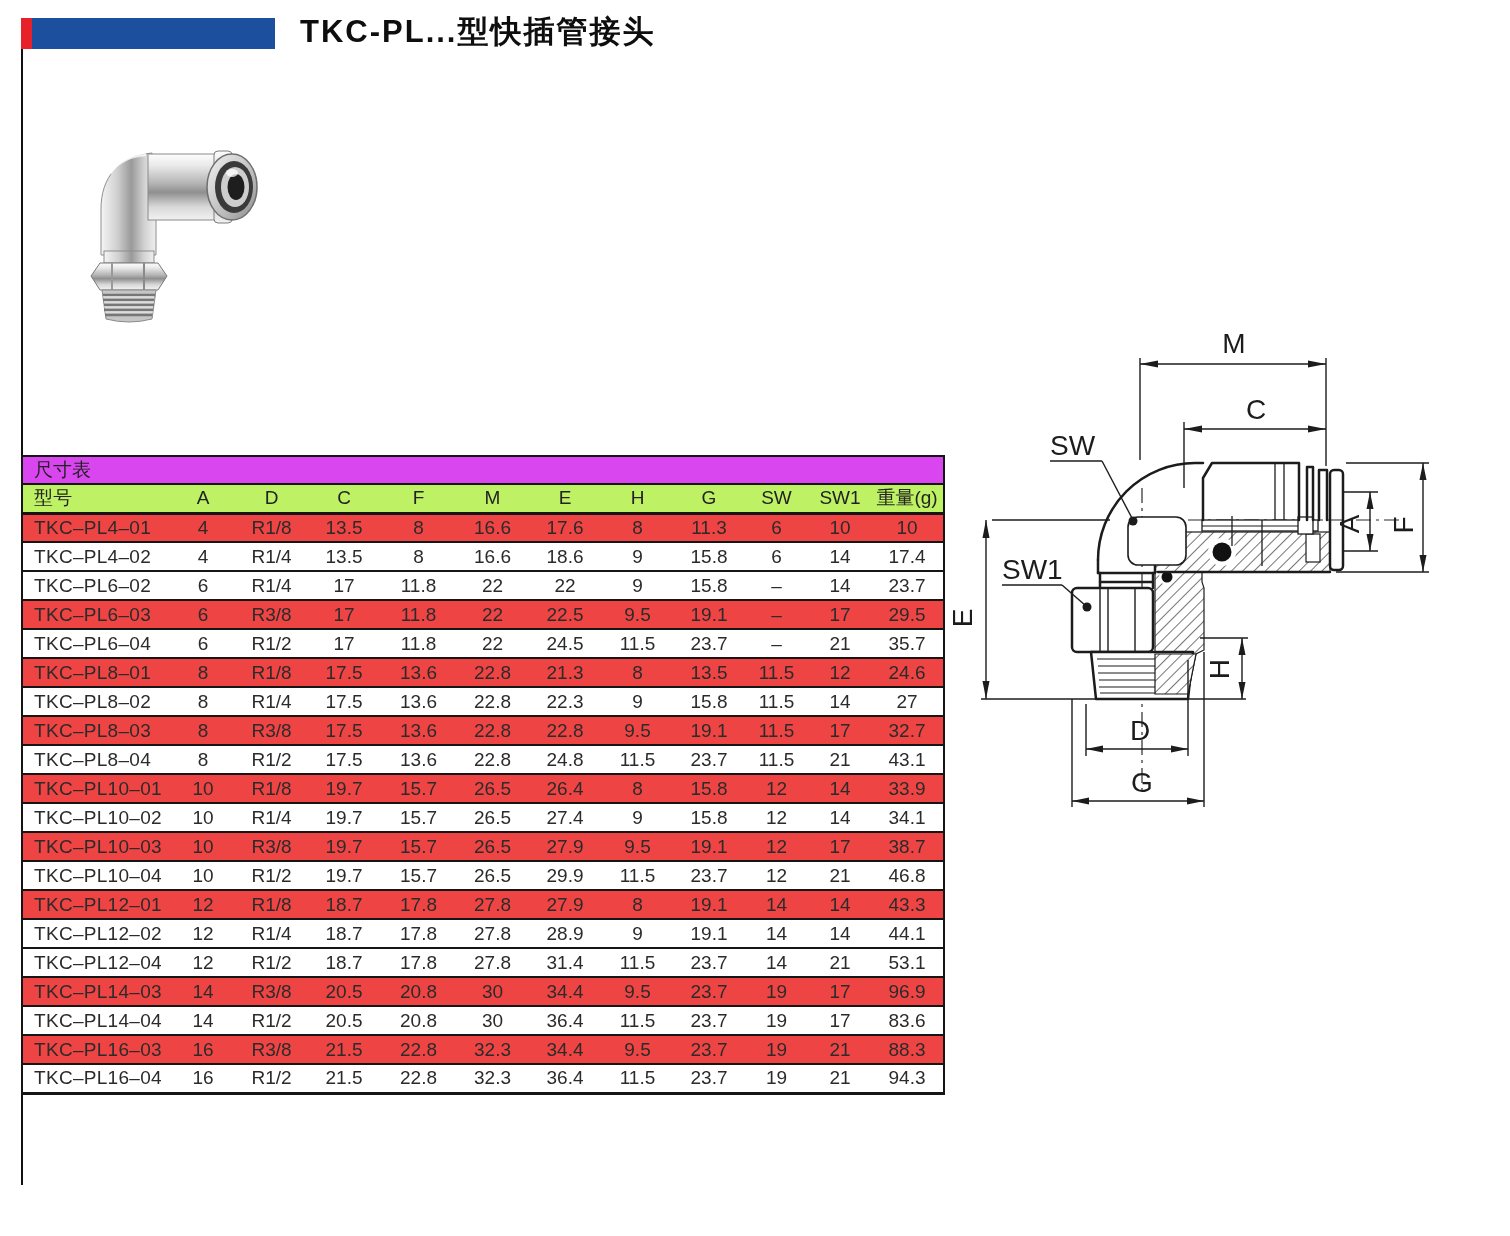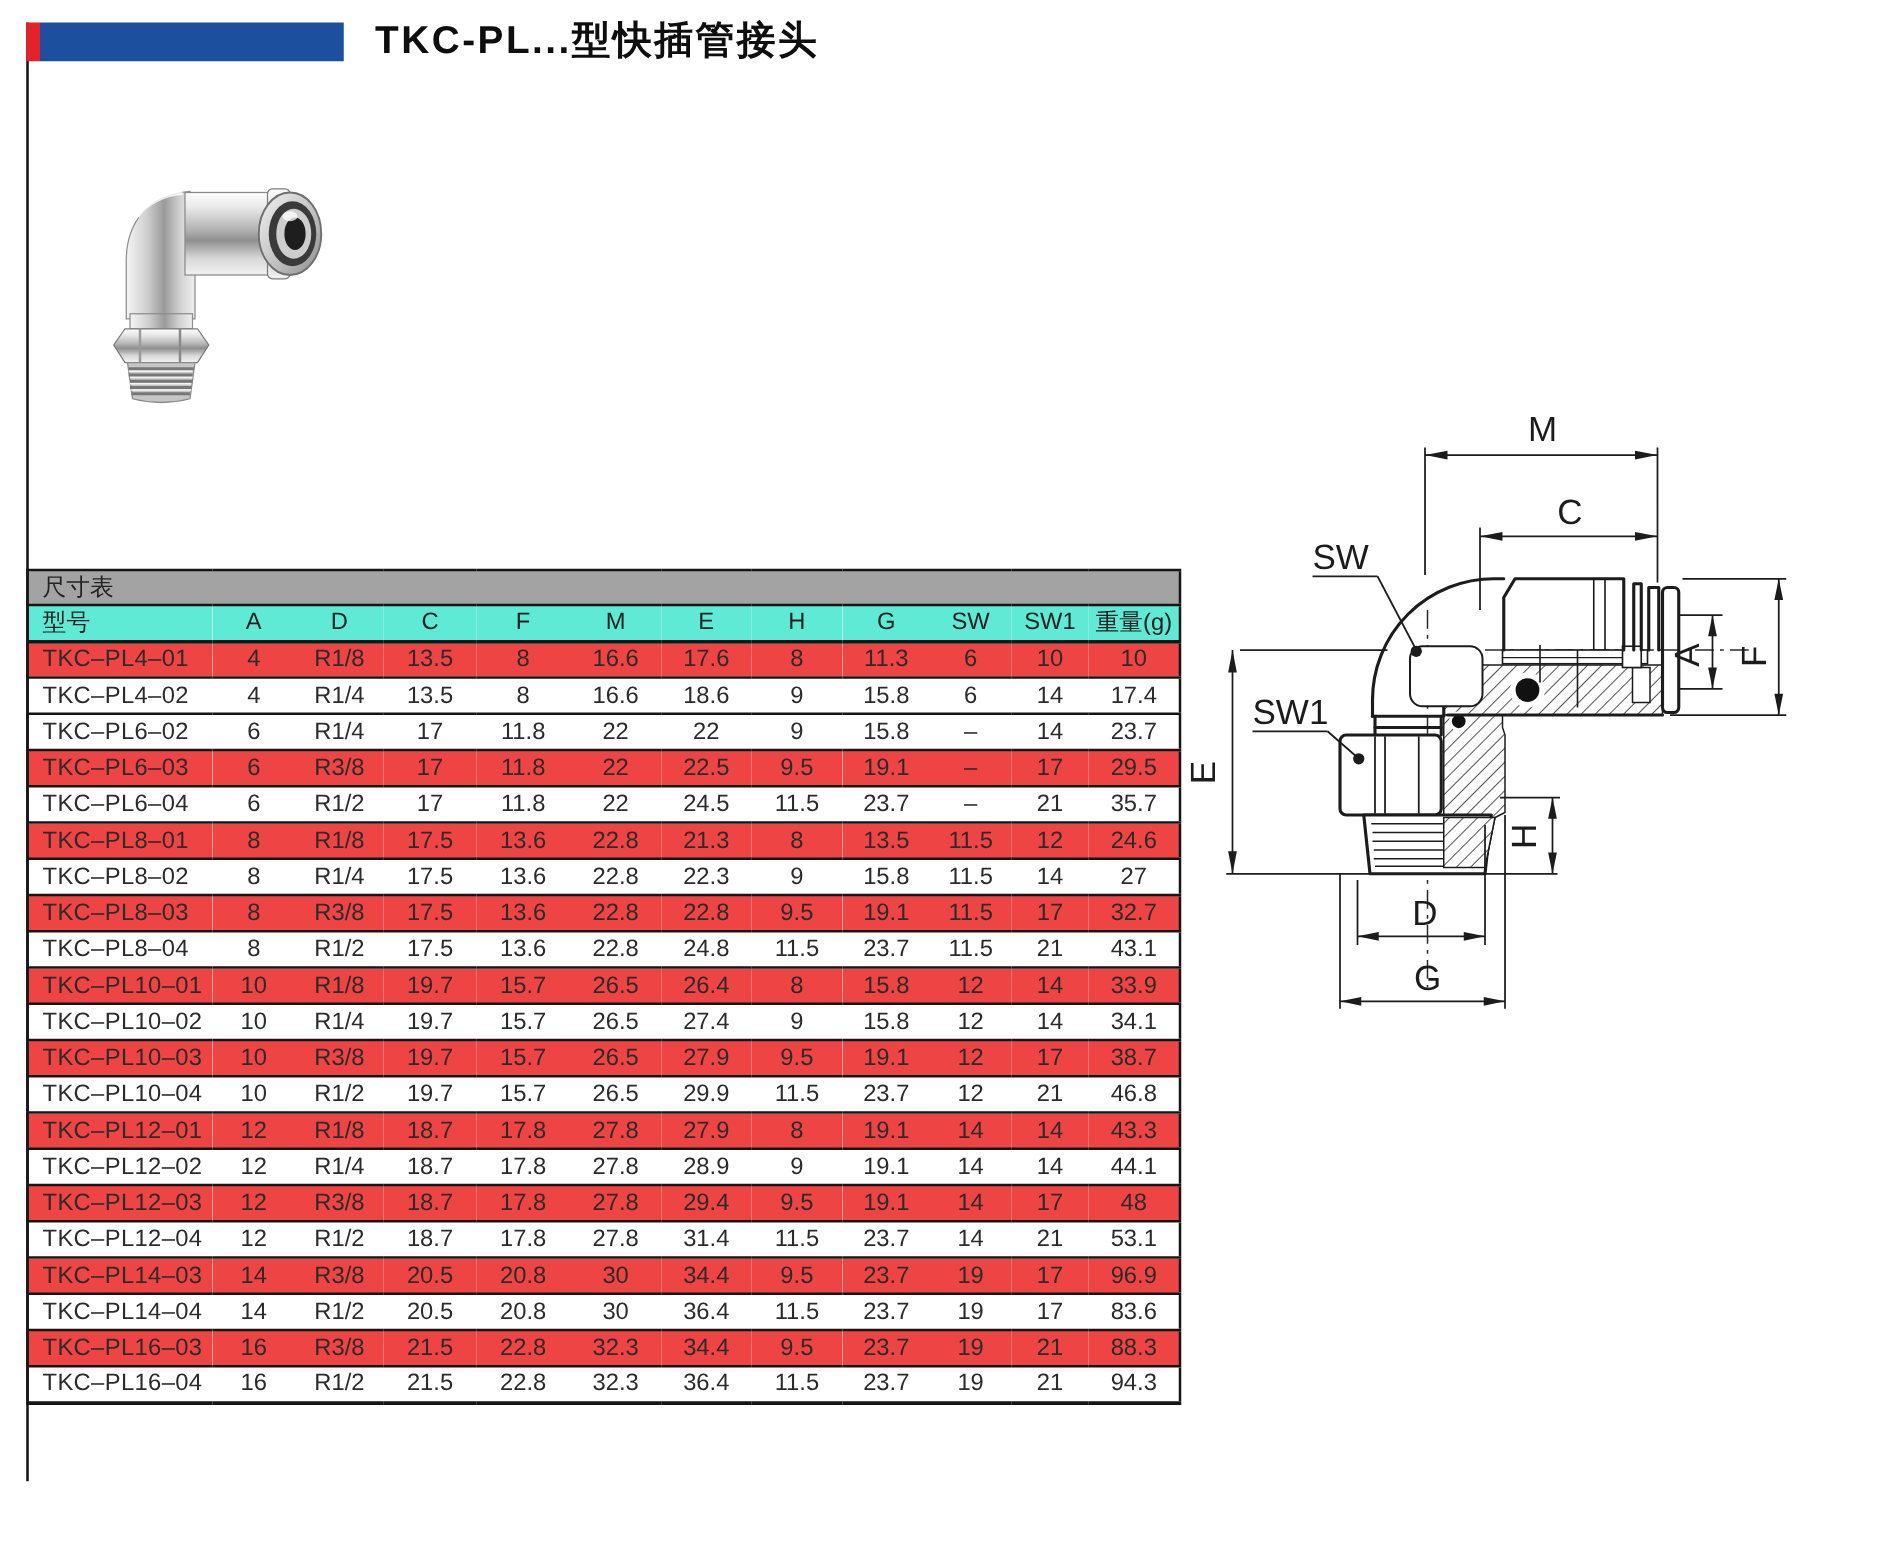--- a/index.html
+++ b/index.html
@@ -15,23 +15,23 @@
 
   .photo-wrap { position:absolute; left:88px; top:143px; width:200px; height:180px; }
 
   
   .dim-table-wrap { position:absolute; left:21px; top:455px; width:922px; }
   table.dim { border-collapse:collapse; table-layout:fixed; width:922px;
               border:2px solid #151515; border-bottom-width:3px; }
   table.dim td { font-size:19px; color:#2b2b2b; text-align:center; height:29px;
                  overflow:hidden; white-space:nowrap; padding:0; }
   table.dim tr { border-top:2px solid #151515; }
-  tr.caption-row { background:#a3a3a3; border-top:none; }
+  tr.caption-row { background:#d946ef; border-top:none; }
   tr.caption-row td { text-align:left; padding-left:11px; font-size:19px; color:#222; height:28px; }
-  tr.header-row { background:#5eead4; border-bottom:3px solid #151515; }
+  tr.header-row { background:#bef264; border-bottom:3px solid #151515; }
   tr.header-row td { font-size:19px; color:#222; height:29px; }
   tr.header-row td.model { text-align:left; padding-left:11px; }
   table.dim td.model { text-align:left; padding-left:11px; letter-spacing:0.3px; }
   table.dim tr.shade { background:#ef4444; }
 
   .drawing-wrap { position:absolute; left:950px; top:320px; width:560px; height:520px; }
 
   
   text.dimlbl { font-family:"Liberation Sans","DejaVu Sans",sans-serif; font-size:28px; fill:#1c1c1c; }
 </style>
@@ -346,34 +346,20 @@
             <td>18.7</td>
             <td>17.8</td>
             <td>27.8</td>
             <td>28.9</td>
             <td>9</td>
             <td>19.1</td>
             <td>14</td>
             <td>14</td>
             <td>44.1</td>
           </tr>
-          <tr class="shade">
-            <td class="model">TKC–PL12–03</td>
-            <td>12</td>
-            <td>R3/8</td>
-            <td>18.7</td>
-            <td>17.8</td>
-            <td>27.8</td>
-            <td>29.4</td>
-            <td>9.5</td>
-            <td>19.1</td>
-            <td>14</td>
-            <td>17</td>
-            <td>48</td>
-          </tr>
           <tr>
             <td class="model">TKC–PL12–04</td>
             <td>12</td>
             <td>R1/2</td>
             <td>18.7</td>
             <td>17.8</td>
             <td>27.8</td>
             <td>31.4</td>
             <td>11.5</td>
             <td>23.7</td>

